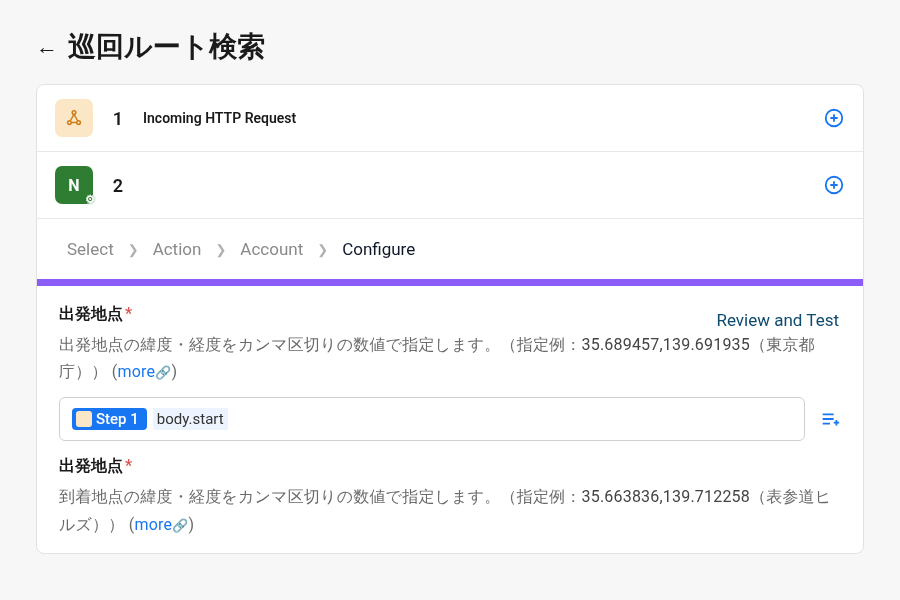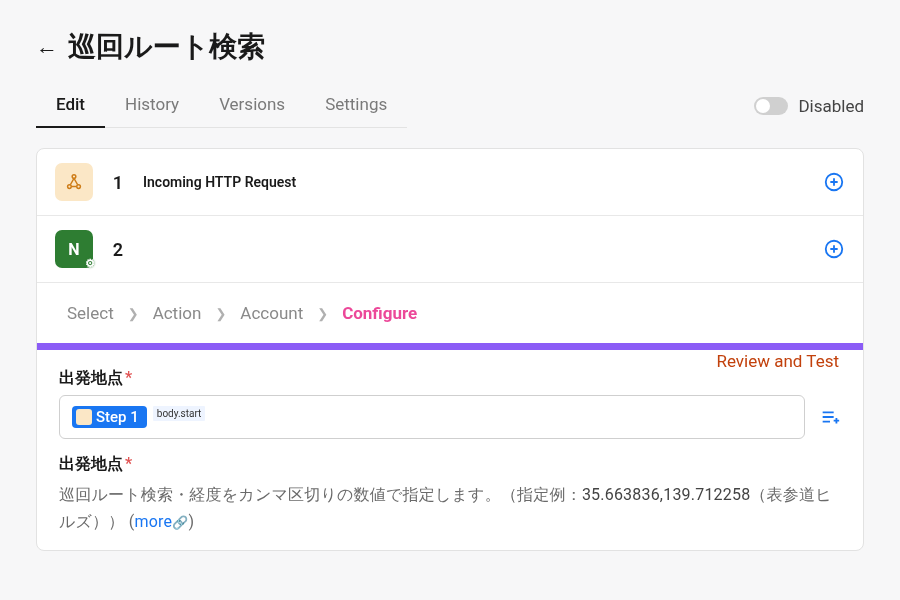--- a/index.html
+++ b/index.html
@@ -154,36 +154,36 @@
     gap: 14px;
     padding: 20px 30px;
     border-bottom: 7px solid #8b5cf6;
     font-size: 17px;
   }
   .crumb {
     color: #8a8a8a;
     cursor: pointer;
   }
   .crumb.active {
-    color: #ec4899;
-    font-weight: 700;
+    color: #0f172a;
+    font-weight: 400;
   }
   .chev {
     color: #b0b0b0;
     font-size: 13px;
   }
   .config-body {
     padding: 18px 22px 0 22px;
     position: relative;
   }
   .review-link {
     position: absolute;
     right: 24px;
-    top: 1px;
-    color: #c2410c;
+    top: 24px;
+    color: #0c4a6e;
     font-size: 17px;
     cursor: pointer;
   }
   .field {
     margin-bottom: 15px;
   }
   .field-label {
     font-size: 16px;
     font-weight: 600;
     margin-bottom: 6px;
@@ -208,21 +208,21 @@
     display: flex;
     align-items: center;
     gap: 14px;
   }
   .token-input {
     flex: 1;
     border: 1px solid #cfcfcf;
     border-radius: 6px;
     padding: 10px 12px;
     display: flex;
-    align-items: flex-start;
+    align-items: flex-end;
     gap: 6px;
     background: #fff;
   }
   .pill {
     background: #1976f2;
     color: #fff;
     border-radius: 4px;
     padding: 2px 8px 2px 4px;
     font-size: 15px;
     display: inline-flex;
@@ -234,21 +234,21 @@
     width: 16px;
     height: 16px;
     background: #fbe7c6;
     border-radius: 3px;
     display: inline-block;
   }
   .token-text {
     background: #eef4ff;
     padding: 2px 4px;
     border-radius: 1px;
-    font-size: 10px;
+    font-size: 15px;
     color: #333;
   }
   .add-field-btn {
     color: #1976f2;
     font-size: 20px;
     cursor: pointer;
     display: flex;
     align-items: center;
     gap: 2px;
   }
@@ -256,34 +256,20 @@
 </head>
 <body>
 
 <div class="page">
 
   <div class="title-row">
     <span class="back-arrow">←</span>
     <h1 class="page-title">巡回ルート検索</h1>
   </div>
 
-  <div class="tabs-row">
-    <div class="tabs">
-      <div class="tab active">Edit</div>
-      <div class="tab">History</div>
-      <div class="tab">Versions</div>
-      <div class="tab">Settings</div>
-    </div>
-    <div class="toggle-wrap">
-      <div class="toggle">
-        <div class="toggle-knob"></div>
-      </div>
-      <span class="toggle-label">Disabled</span>
-    </div>
-  </div>
 
   <div class="card">
 
     <div class="step-row">
       <div class="step-icon webhook">
         <svg viewBox="0 0 24 24" width="22" height="22" fill="none" stroke="currentColor" stroke-width="1.6">
           <circle cx="7" cy="17" r="2"></circle>
             <circle cx="17" cy="17" r="2"></circle>
             <circle cx="12" cy="6" r="2"></circle>
           <path d="M12 8 L8 15 M12 8 L16 15 M9 17 L15 17"></path>
@@ -321,20 +307,23 @@
       <span class="crumb active">Configure</span>
     </div>
 
     <div class="config-body">
       <span class="review-link">Review and Test</span>
 
       <div class="field">
         <div class="field-label">
           <span>出発地点</span><span class="req">*</span>
         </div>
+        <div class="field-help">
+          <span>出発地点の緯度・経度をカンマ区切りの数値で指定します。（指定例：</span><span class="mono">35.689457,139.691935</span><span>（東京都庁）） (</span><span class="more-link"><span>more</span><span class="link-icon">🔗</span></span><span>)</span>
+        </div>
         <div class="input-row">
           <div class="token-input">
             <span class="pill">
               <span class="pill-icon"></span>
               <span>Step 1</span>
             </span>
             <span class="token-text">body.start</span>
           </div>
           <span class="add-field-btn">
             <svg viewBox="0 0 24 24" width="22" height="22" fill="none" stroke="currentColor" stroke-width="2">
@@ -343,20 +332,20 @@
             </svg>
           </span>
         </div>
       </div>
 
       <div class="field">
         <div class="field-label">
           <span>出発地点</span><span class="req">*</span>
         </div>
         <div class="field-help">
-          <span>巡回ルート検索・経度をカンマ区切りの数値で指定します。（指定例：</span><span class="mono">35.663836,139.712258</span><span>（表参道ヒルズ）） (</span><span class="more-link"><span>more</span><span class="link-icon">🔗</span></span><span>)</span>
+          <span>到着地点の緯度・経度をカンマ区切りの数値で指定します。（指定例：</span><span class="mono">35.663836,139.712258</span><span>（表参道ヒルズ）） (</span><span class="more-link"><span>more</span><span class="link-icon">🔗</span></span><span>)</span>
         </div>
       </div>
 
     </div>
   </div>
 
 </div>
 
 </body></html>

